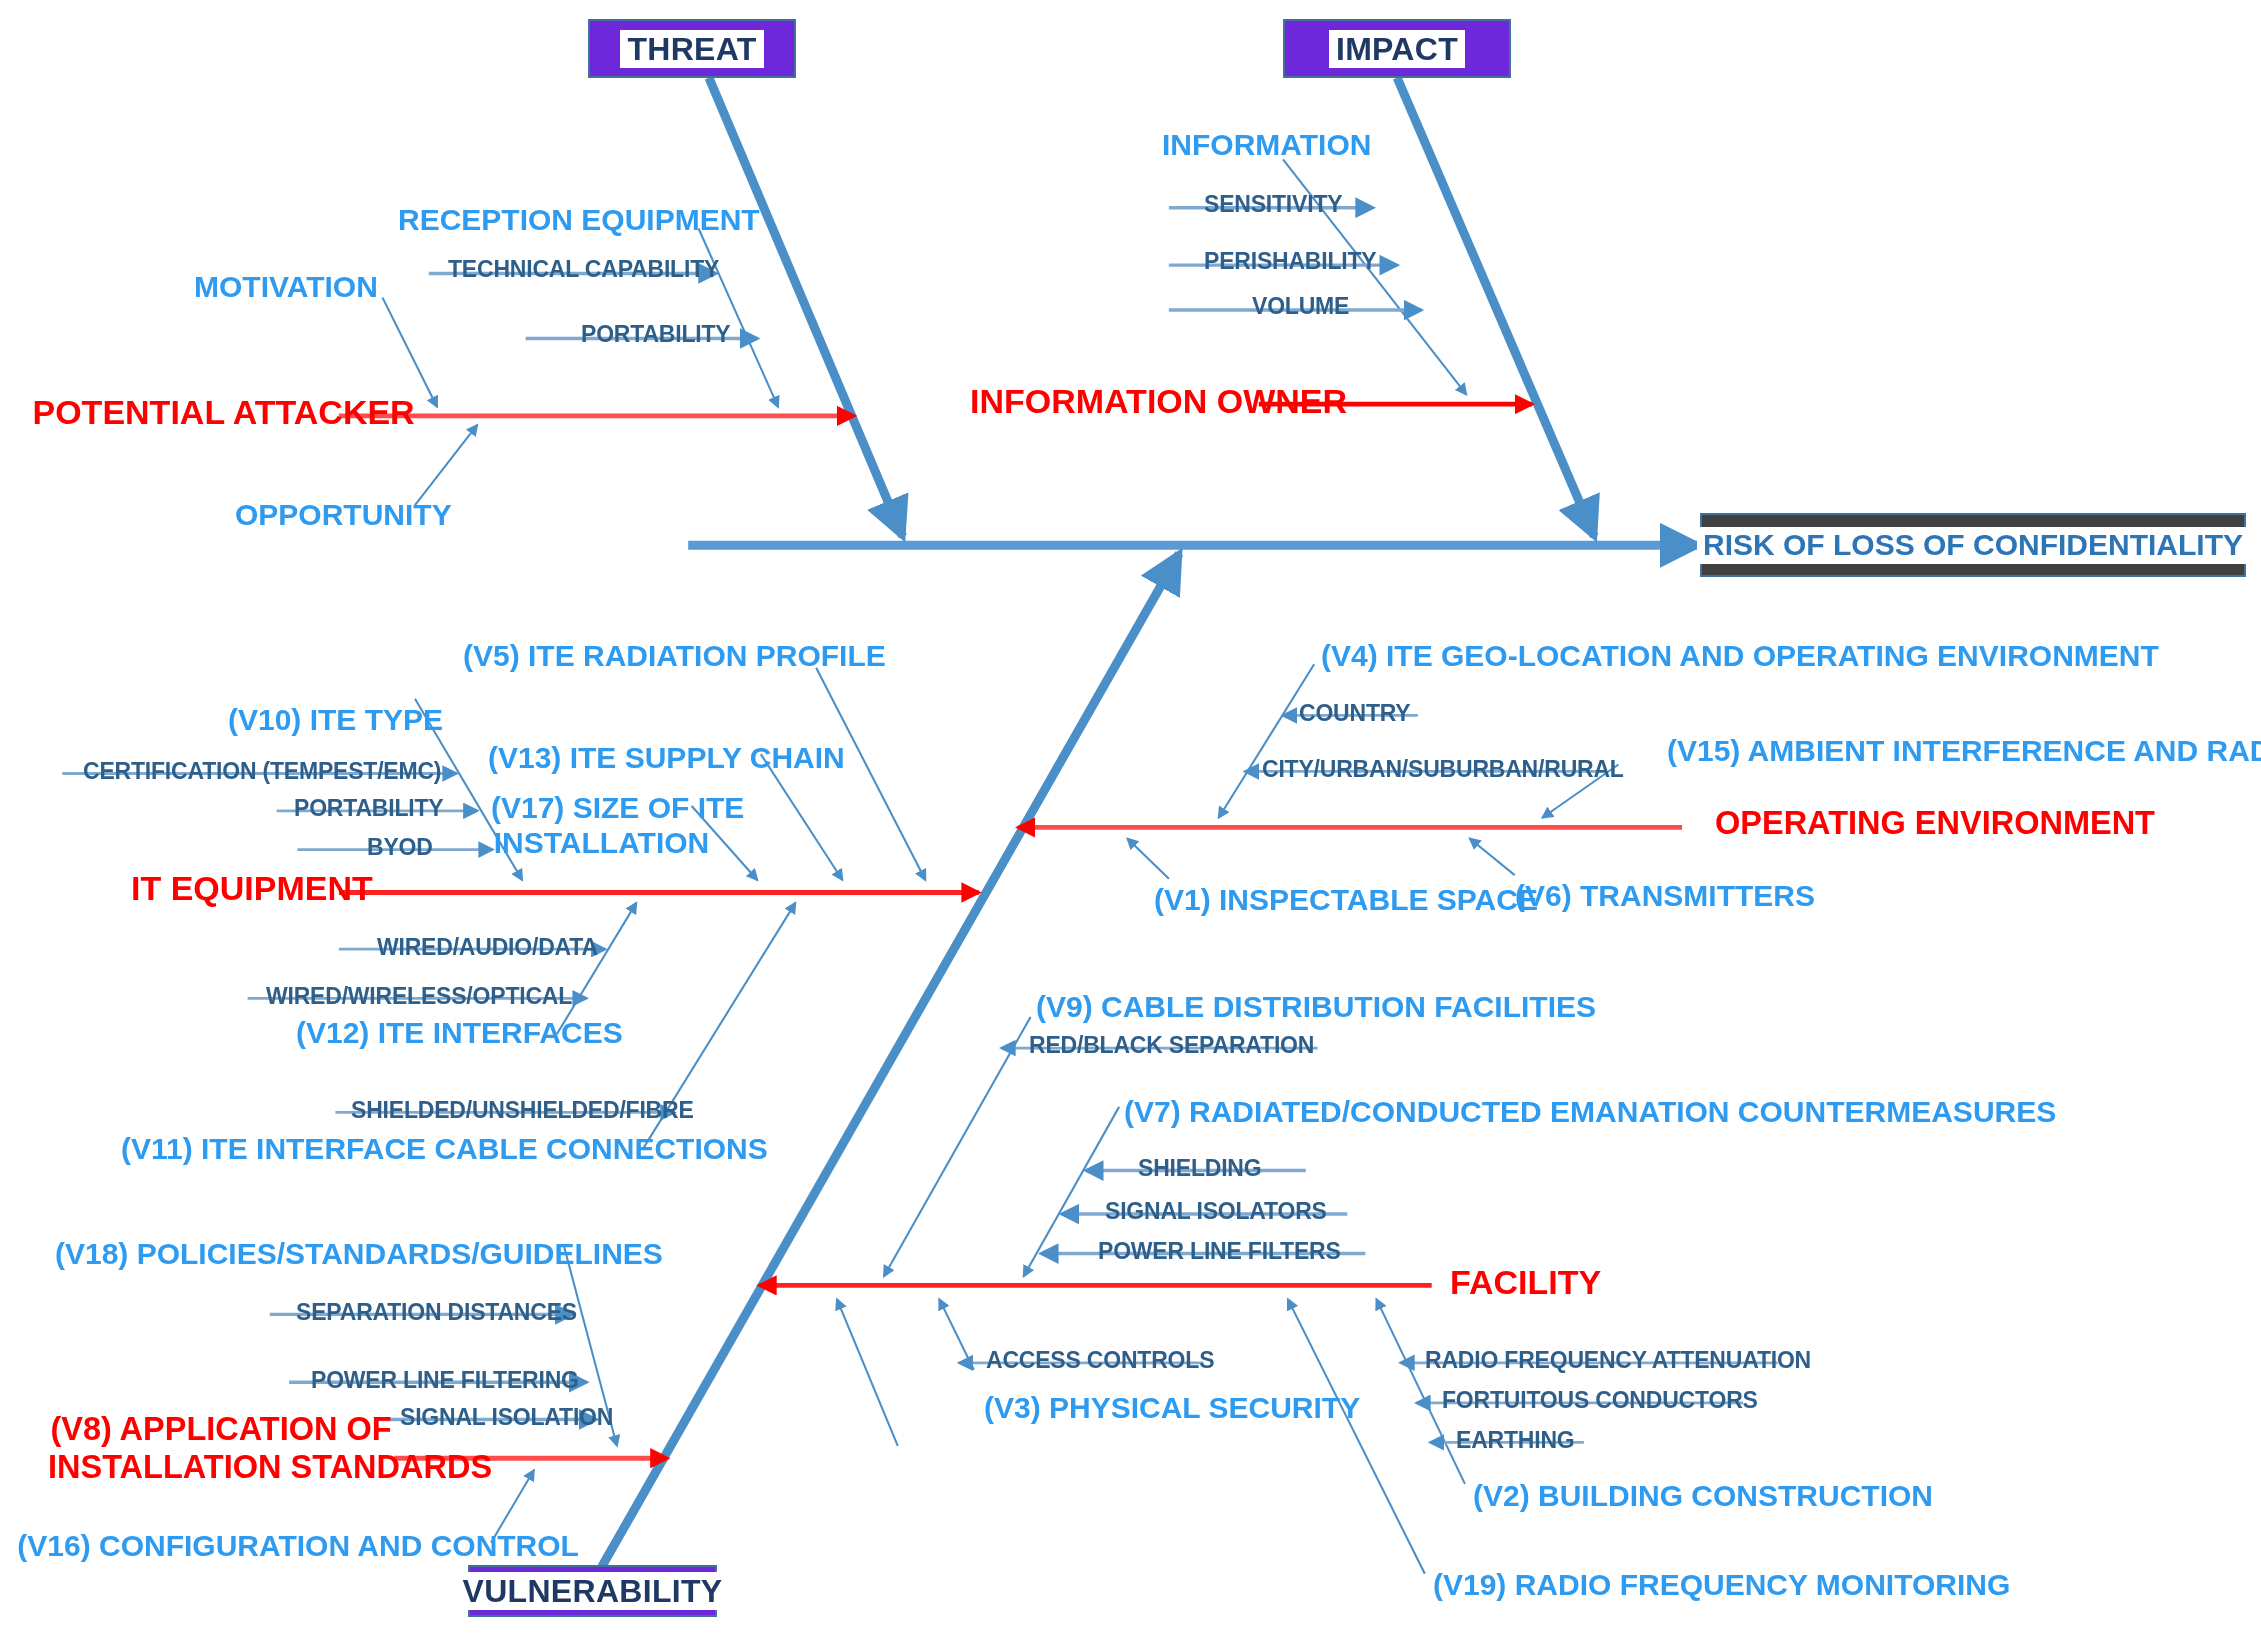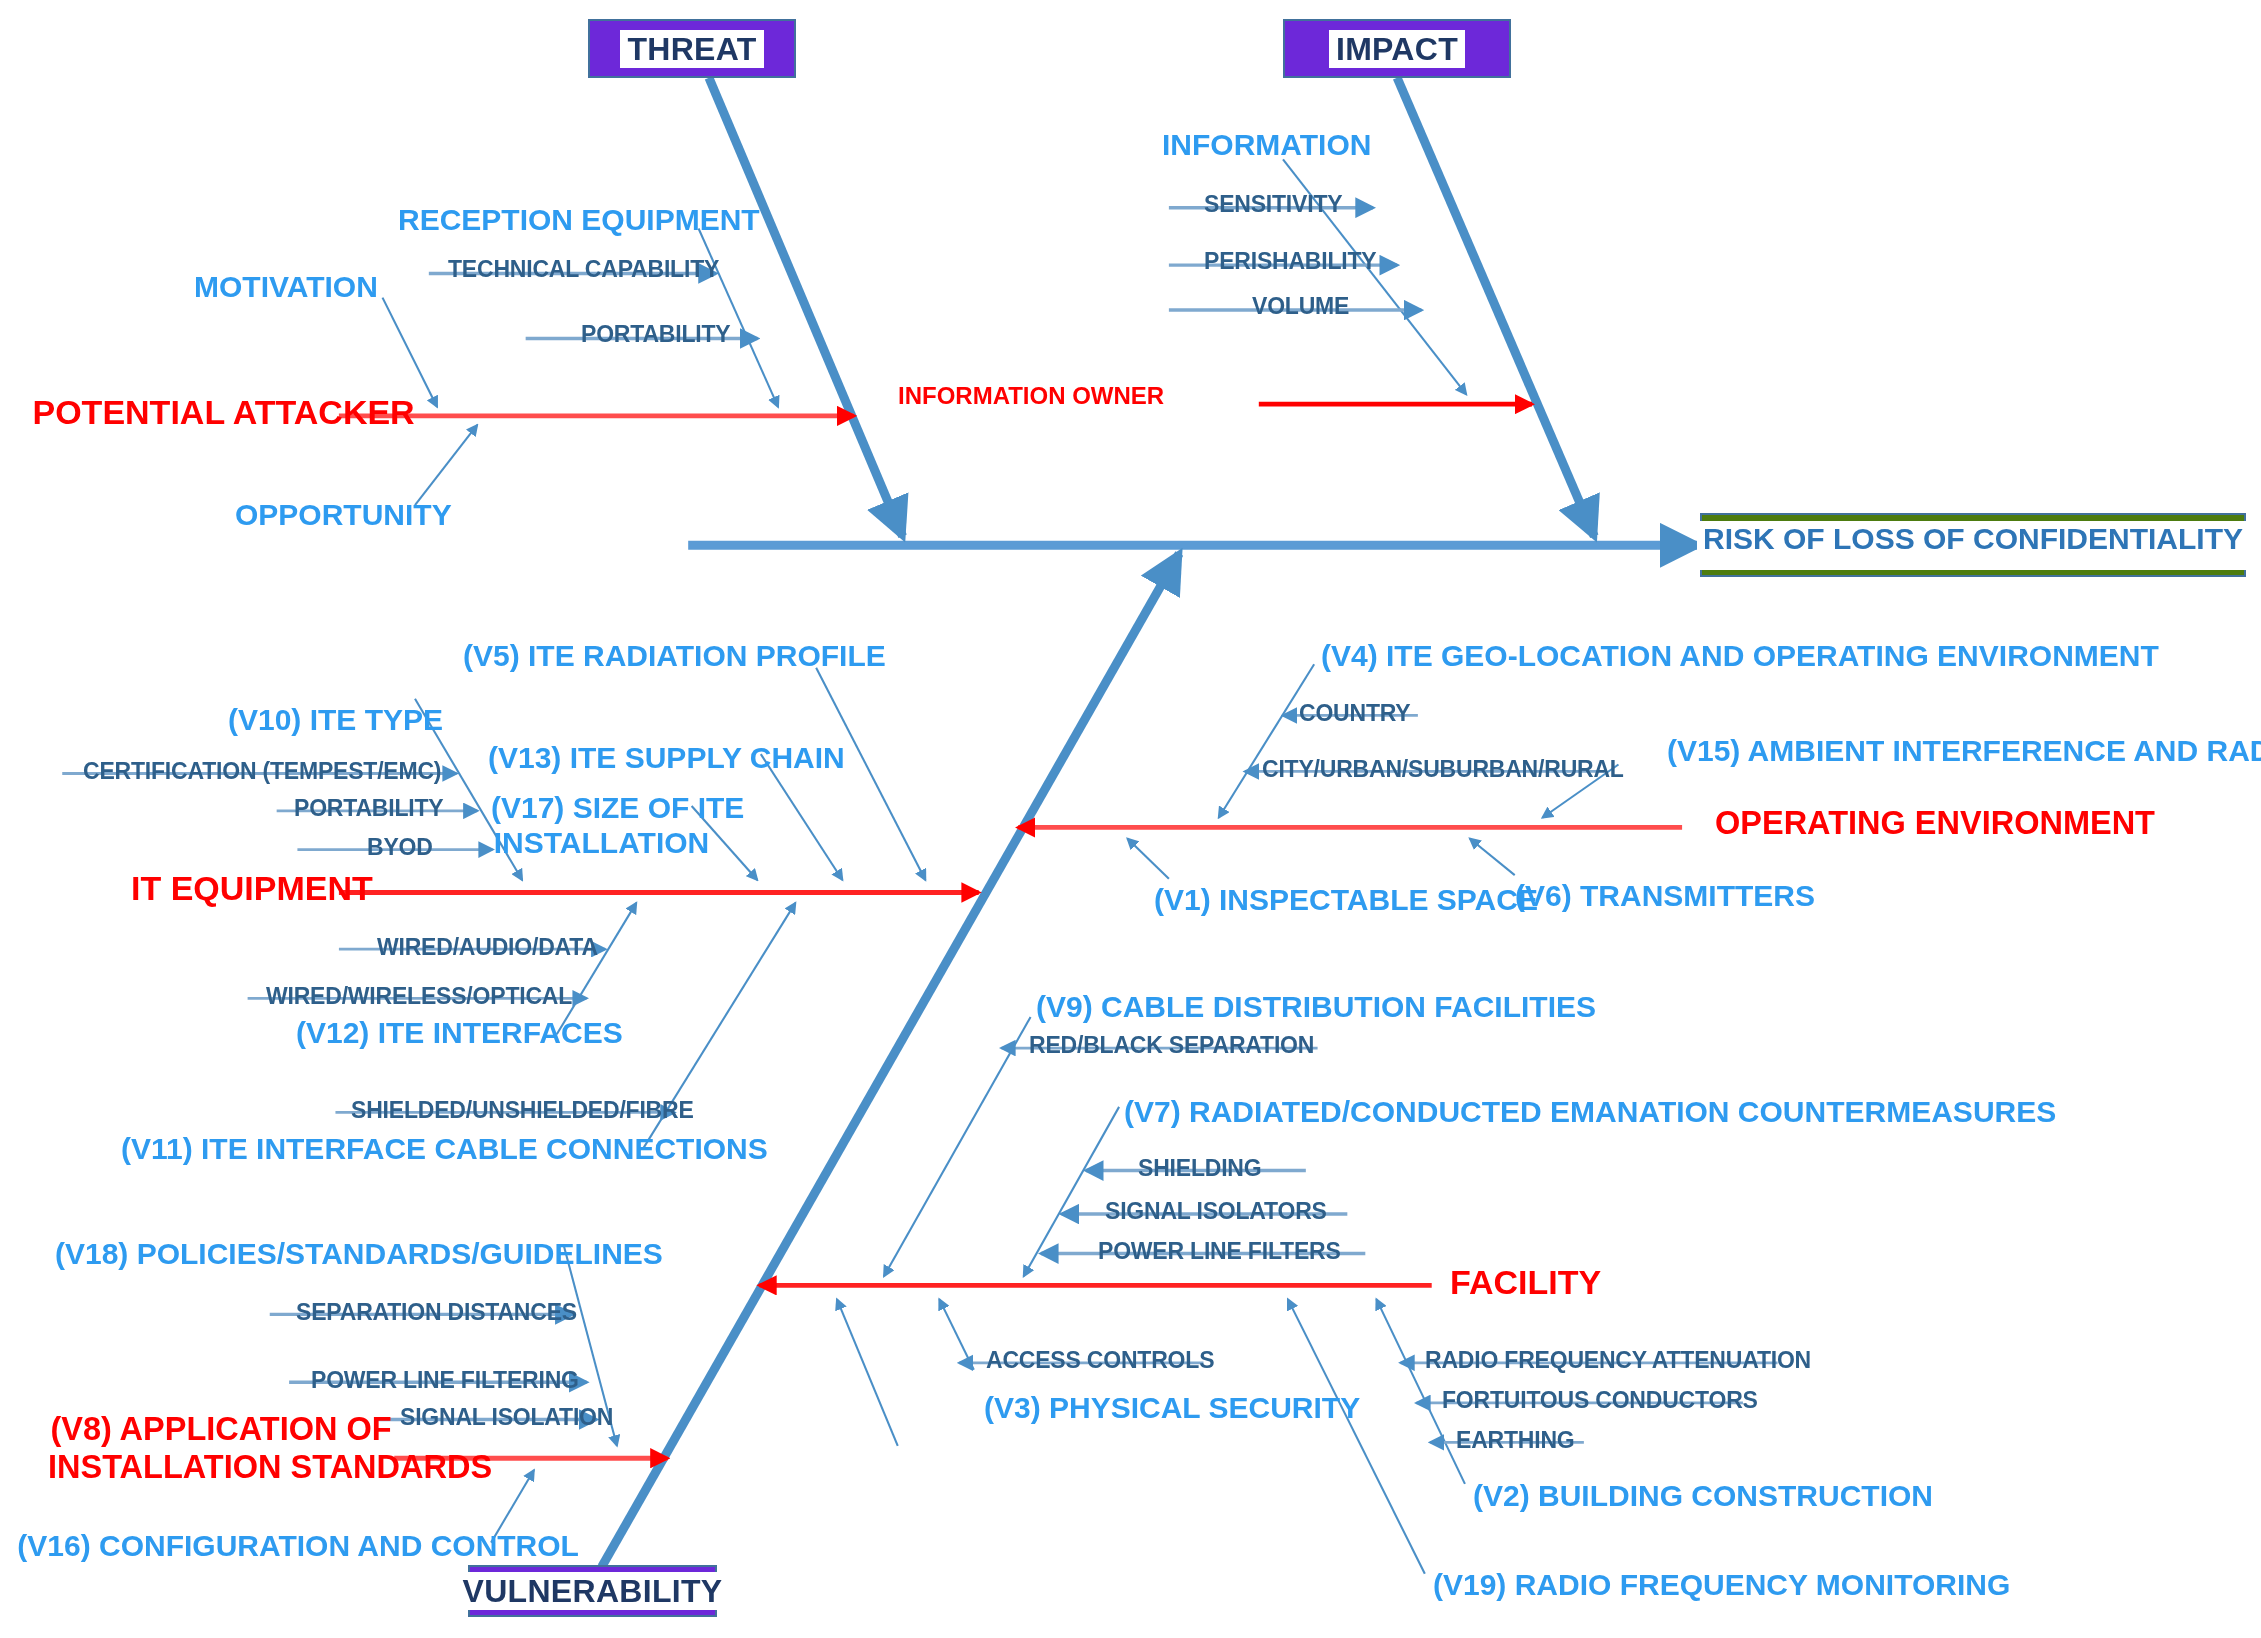--- a/index.html
+++ b/index.html
@@ -36,24 +36,25 @@
     background: #ffffff;
     color: #1f3864;
     font-weight: bold;
     letter-spacing: 0.3px;
     line-height: 1;
     padding: 2.8px 7px;
     white-space: nowrap;
   }
   .effect-box {
     position: absolute;
-    background: #4d7c0f;
+    background: #404040;
     border: 2.8px solid #41719c;
     box-sizing: border-box;
     display: flex;
+    align-items: center;
     justify-content: center;
     padding: 5.5px;
   }
   .effect-inner {
     background: #ffffff;
     color: #2e75b6;
     font-weight: bold;
     line-height: 1;
     padding: 3.5px 6.2px;
     white-space: nowrap;
@@ -243,21 +244,21 @@
   <div class="hdr-box" style="left:468px; top:1565px; width:249px; height:52px;">
     <span class="hdr-inner" style="font-size:32px;">VULNERABILITY</span>
   </div>
 
   <div class="effect-box" style="left:1700px; top:513px; width:546px; height:64px;">
     <span class="effect-inner" style="font-size:30px;">RISK OF LOSS OF CONFIDENTIALITY</span>
   </div>
 
   <div class="lbl cat-red" style="left:32.5px; top:394px; font-size:34px;">POTENTIAL ATTACKER</div>
 
-  <div class="lbl cat-red" style="left:898px; top:383px; font-size:24px;">INFORMATION OWNER</div>
+  <div class="lbl cat-red" style="left:970px; top:383px; font-size:34px;">INFORMATION OWNER</div>
 
   <div class="lbl cat-red" style="left:131px; top:870px; font-size:34px;">IT EQUIPMENT</div>
 
   <div class="lbl cat-red" style="left:1715px; top:806px; font-size:32.5px;">OPERATING ENVIRONMENT</div>
 
   <div class="lbl cat-red" style="left:1450px; top:1264px; font-size:34px;">FACILITY</div>
 
   <div class="lbl cat-red tc" style="left:48px; top:1410px; width:346px; font-size:32.5px; line-height:1.18;">
     <div>(V8) APPLICATION OF</div>
     <div>INSTALLATION STANDARDS</div>

